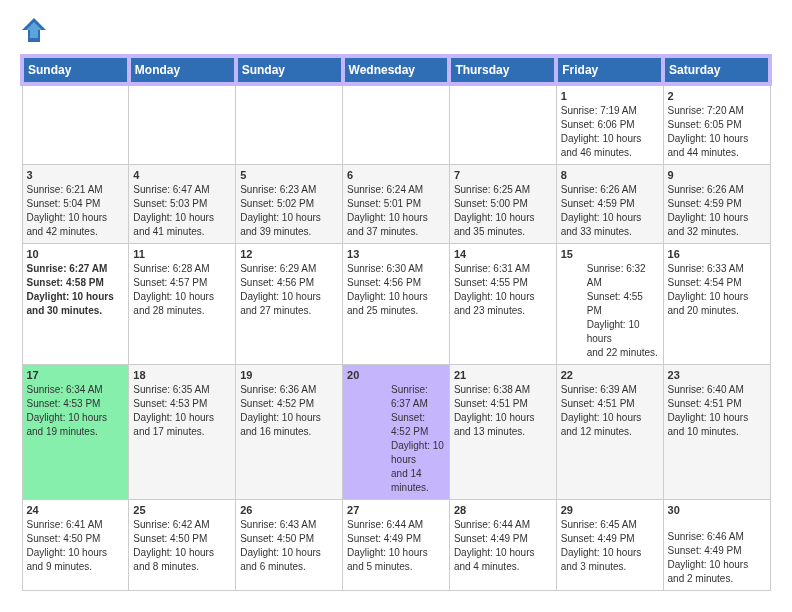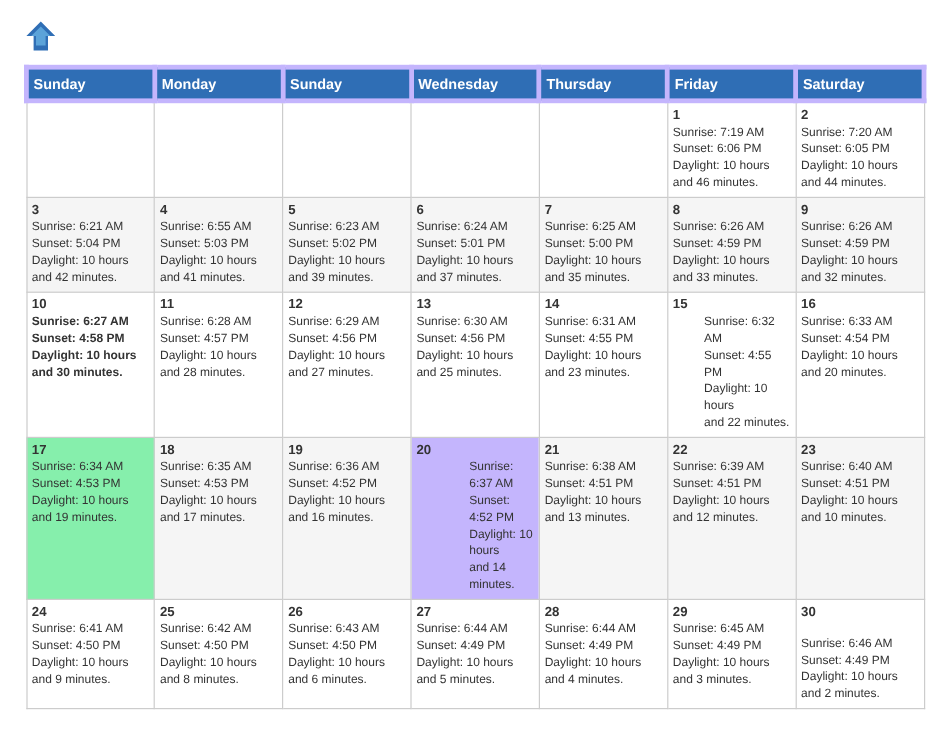--- a/index.html
+++ b/index.html
@@ -150,21 +150,21 @@
       <tr>
         <td style="background: rgb(245, 245, 245);">
           <span class="day-number">3</span>
           <div class="day-info" style="white-space: pre-line;">Sunrise: 6:21 AM
 Sunset: 5:04 PM
 Daylight: 10 hours
 and 42 minutes.</div>
         </td>
         <td style="background: rgb(245, 245, 245);">
           <span class="day-number">4</span>
-          <div class="day-info" style="white-space: pre-line;">Sunrise: 6:55 AM
+          <div class="day-info" style="white-space: pre-line;">Sunrise: 6:47 AM
 Sunset: 5:03 PM
 Daylight: 10 hours
 and 41 minutes.</div>
         </td>
         <td style="background: rgb(245, 245, 245);">
           <span class="day-number">5</span>
           <div class="day-info" style="white-space: pre-line;">Sunrise: 6:23 AM
 Sunset: 5:02 PM
 Daylight: 10 hours
 and 39 minutes.</div>

